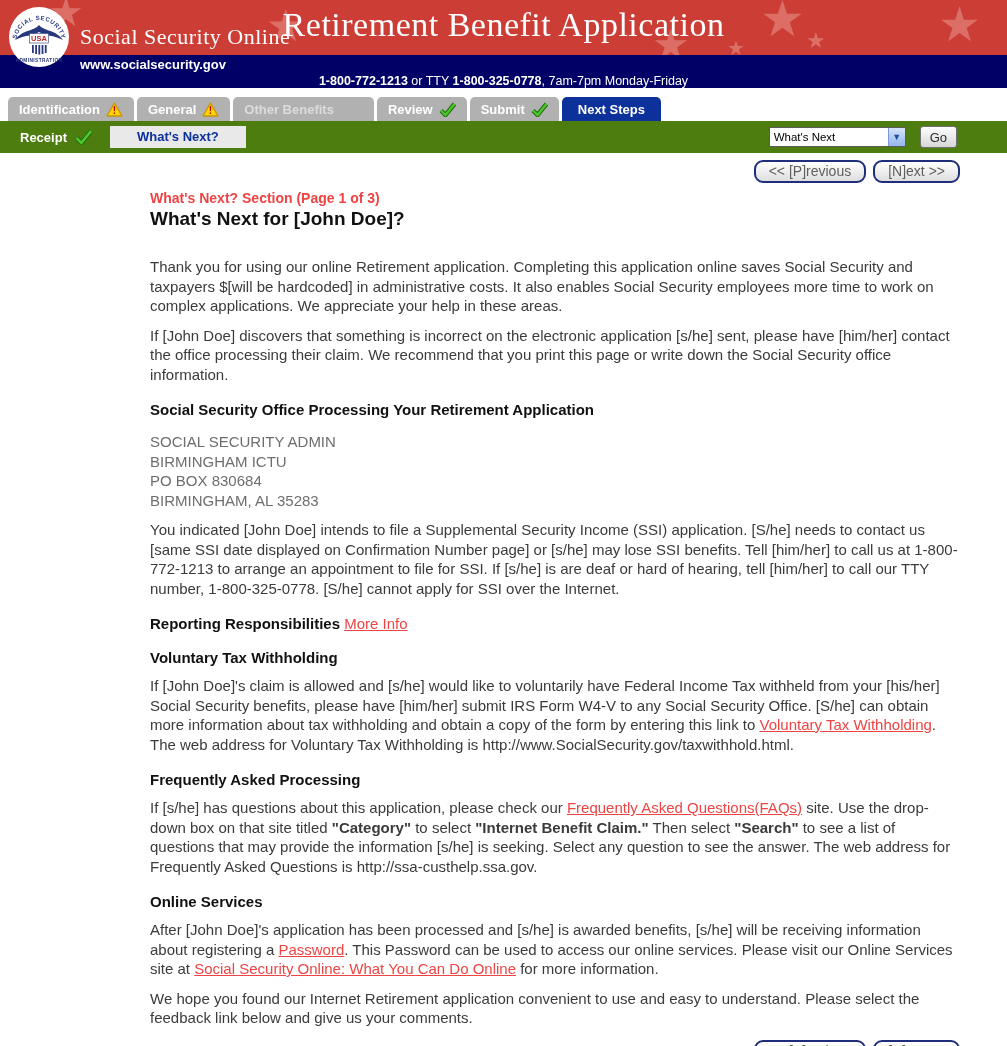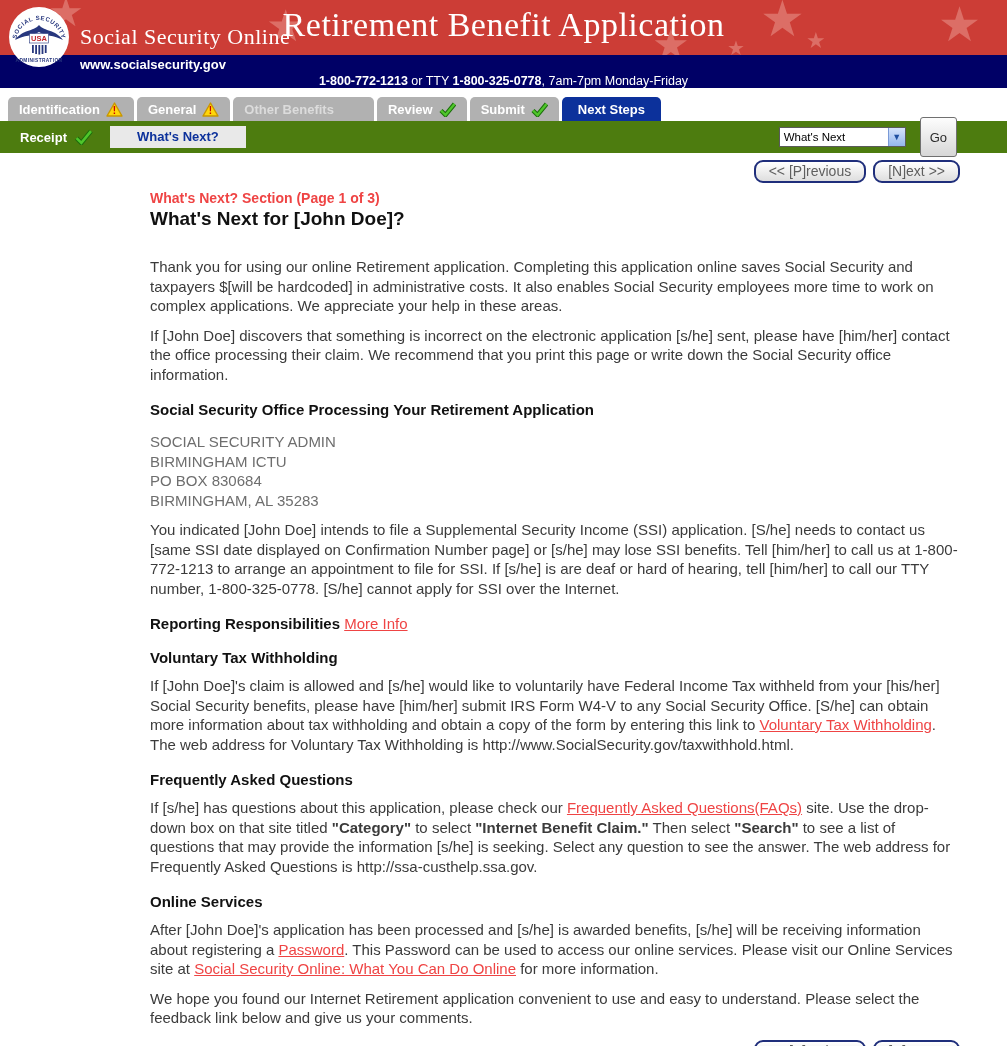--- a/index.html
+++ b/index.html
@@ -63,31 +63,31 @@
   }
   .receipt {
     display:flex; align-items:center; gap:7px; color:#fff; font-size:13px; font-weight:bold;
   }
   .current-box {
     margin-left:17px; background:#E9E9E9; color:#0C319B; font-size:13px; font-weight:bold;
     padding:4px 27px; line-height:14px;
   }
   .subnav-right { margin-left:auto; margin-right:50px; display:flex; align-items:center; gap:14px; }
   .fake-select {
-    width:127px; height:20px; background:#fff; border:1px solid #5a5a5a;
+    width:137px; height:20px; background:#fff; border:1px solid #5a5a5a;
     display:flex; align-items:center; font-size:11.5px; color:#000; cursor:pointer;
   }
   .fake-select .val { flex:1; padding-left:4px; white-space:nowrap; overflow:hidden; }
   .select-arrow {
     width:17px; height:18px; background:linear-gradient(#D6E4FA,#94B7EE);
     border-left:1px solid #7A99D6; display:flex; align-items:center; justify-content:center;
     color:#1F4FA0; font-size:9px;
   }
   .go-btn {
-    min-width:36px; height:40px; font-size:13px; color:#2b2b2b;
+    min-width:36px; height:22px; font-size:13px; color:#2b2b2b;
     background:linear-gradient(#FDFDFD,#D7D7D7); border:1px solid #707070; border-radius:3px;
     padding:0 9px; cursor:pointer; font-family:"Liberation Sans", sans-serif;
   }
 
   
   .content { margin-left:150px; width:810px; }
   .pager-row { display:flex; justify-content:flex-end; gap:7px; margin:7px 0 0; }
   .pager-row.bottom { margin-top:12px; }
   .nav-btn {
     font-size:14px; color:#5f5f5f; background:linear-gradient(#FFFFFF,#DEDEDE);
@@ -221,21 +221,21 @@
     <div>BIRMINGHAM, AL 35283</div>
   </div>
 
   <p>You indicated [John Doe] intends to file a Supplemental Security Income (SSI) application. [S/he] needs to contact us [same SSI date displayed on Confirmation Number page] or [s/he] may lose SSI benefits. Tell [him/her] to call us at 1-800-772-1213 to arrange an appointment to file for SSI. If [s/he] is are deaf or hard of hearing, tell [him/her] to call our TTY number, 1-800-325-0778. [S/he] cannot apply for SSI over the Internet.</p>
 
   <div class="section-heading"><span>Reporting Responsibilities </span><a href="#">More Info</a></div>
 
   <div class="section-heading">Voluntary Tax Withholding</div>
   <p><span>If [John Doe]'s claim is allowed and [s/he] would like to voluntarily have Federal Income Tax withheld from your [his/her] Social Security benefits, please have [him/her] submit IRS Form W4-V to any Social Security Office. [S/he] can obtain more information about tax withholding and obtain a copy of the form by entering this link to </span><a href="#">Voluntary Tax Withholding</a><span>. The web address for Voluntary Tax Withholding is http://www.SocialSecurity.gov/taxwithhold.html.</span></p>
 
-  <div class="section-heading">Frequently Asked Questions</div>
+  <div class="section-heading">Frequently Asked Processing</div>
   <p><span>If [s/he] has questions about this application, please check our </span><a href="#">Frequently Asked Questions(FAQs)</a><span> site. Use the drop-down box on that site titled </span><b>"Category"</b><span> to select </span><b>"Internet Benefit Claim."</b><span> Then select </span><b>"Search"</b><span> to see a list of questions that may provide the information [s/he] is seeking. Select any question to see the answer. The web address for Frequently Asked Questions is http://ssa-custhelp.ssa.gov.</span></p>
 
   <div class="section-heading">Online Services</div>
   <p><span>After [John Doe]'s application has been processed and [s/he] is awarded benefits, [s/he] will be receiving information about registering a </span><a href="#">Password</a><span>. This Password can be used to access our online services. Please visit our Online Services site at </span><a href="#">Social Security Online: What You Can Do Online</a><span> for more information.</span></p>
   <p>We hope you found our Internet Retirement application convenient to use and easy to understand. Please select the feedback link below and give us your comments.</p>
 
   <div class="pager-row bottom">
     <button class="nav-btn">&lt;&lt; [P]revious</button>
     <button class="nav-btn">[N]ext &gt;&gt;</button>
   </div>

